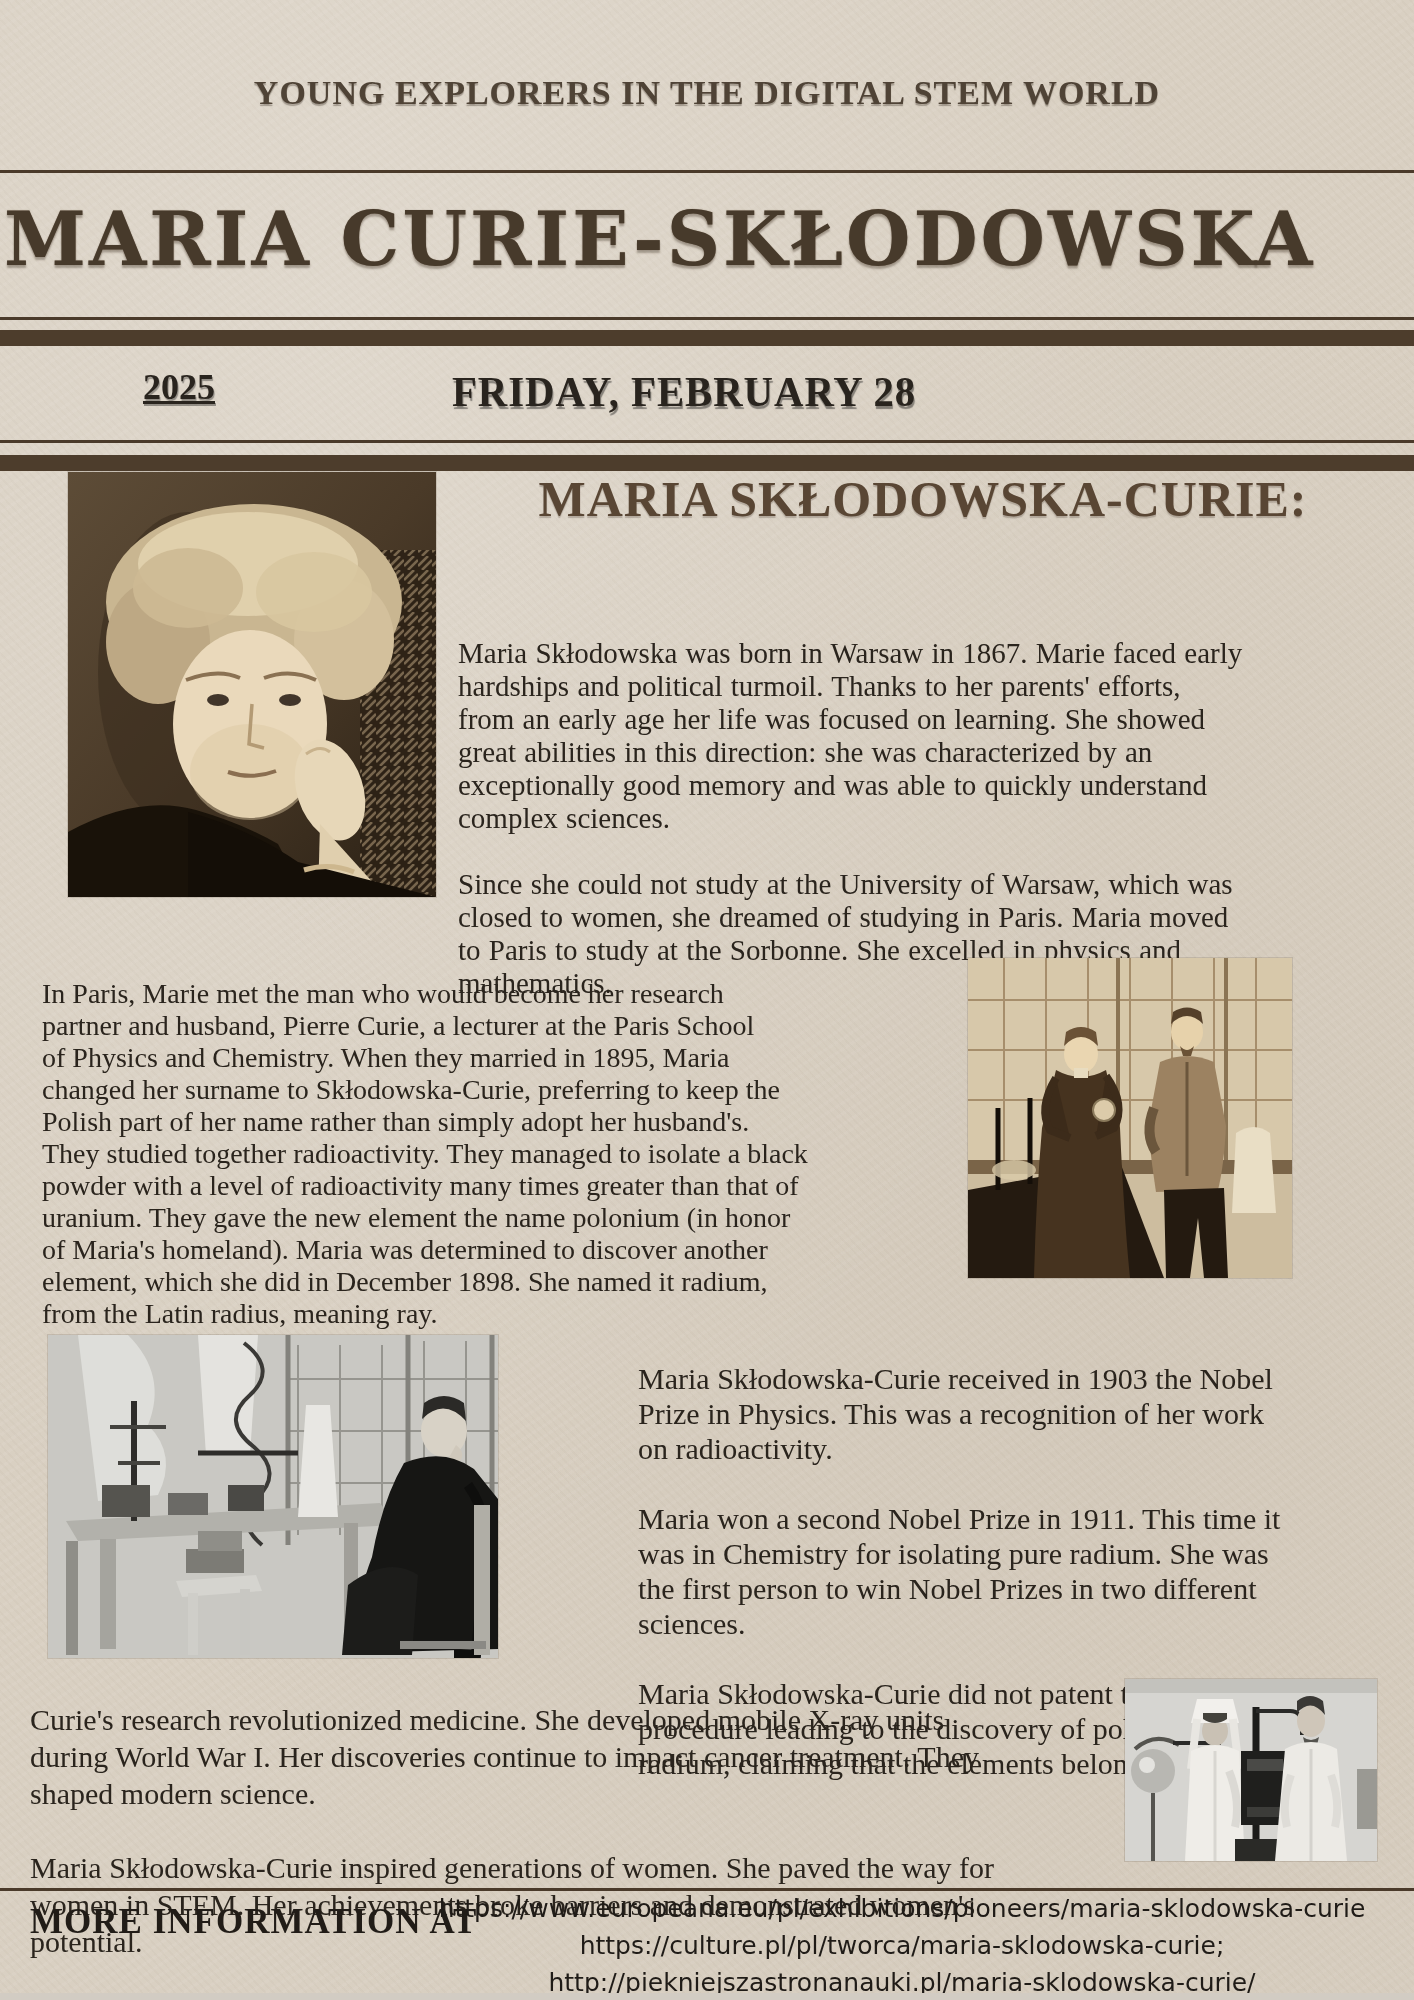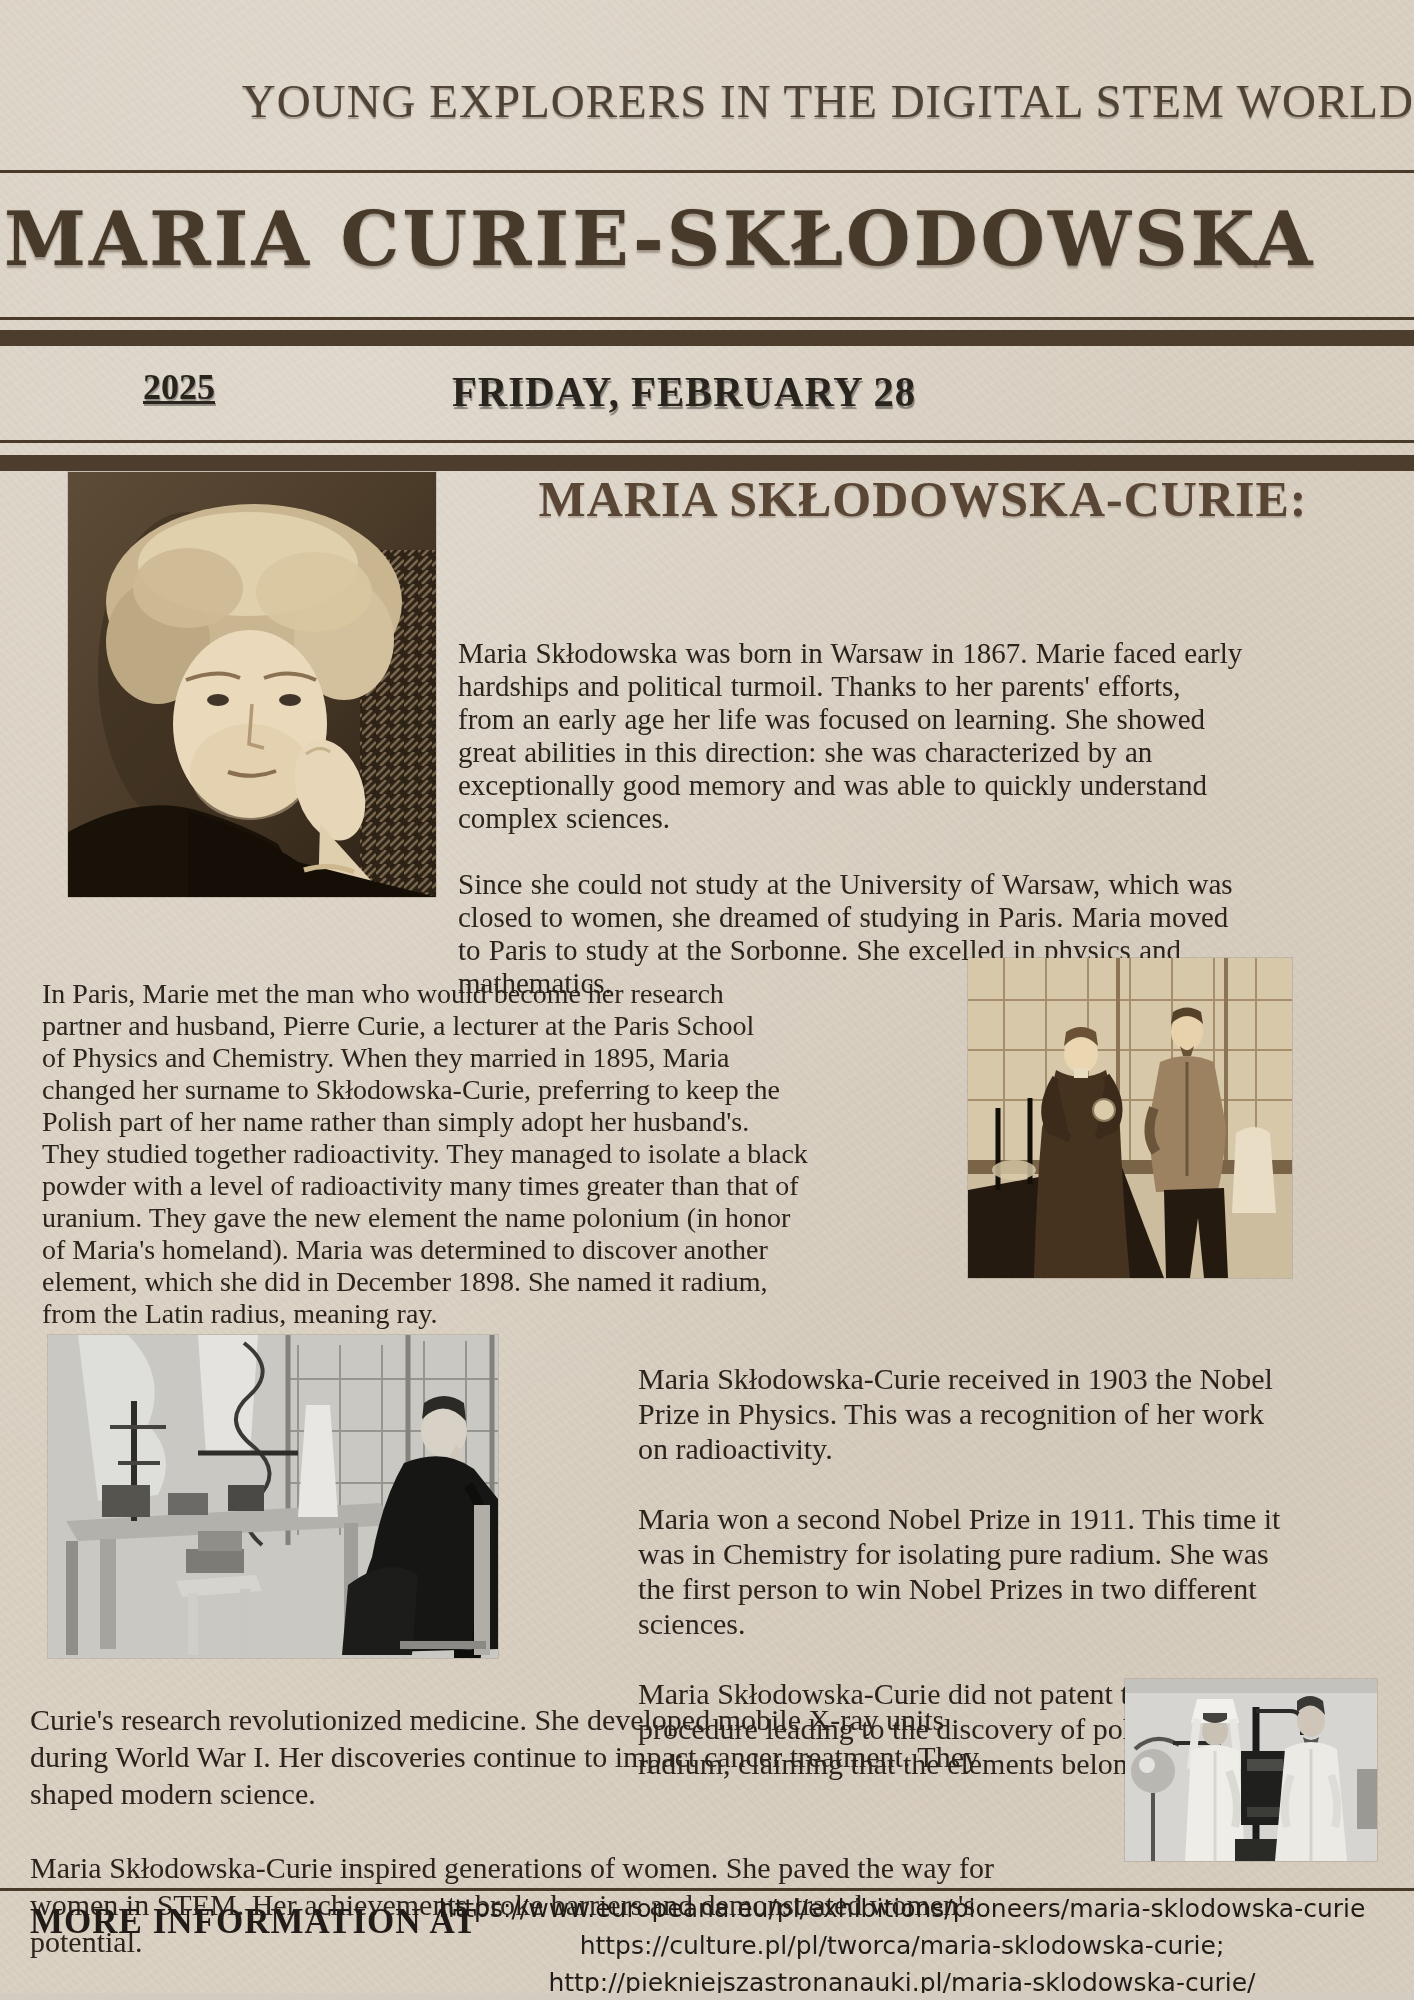--- a/index.html
+++ b/index.html
@@ -9,21 +9,21 @@
     background-image:
       radial-gradient(ellipse at 25% 15%, rgba(255,255,255,.18), transparent 55%),
       radial-gradient(ellipse at 80% 70%, rgba(140,120,95,.08), transparent 60%),
       repeating-linear-gradient(47deg, rgba(120,100,78,.035) 0 2px, transparent 2px 6px),
       repeating-linear-gradient(-33deg, rgba(255,255,255,.05) 0 3px, transparent 3px 9px);
     font-family:"Liberation Serif", serif;
     color:#2a241d;
   }
   .abs{position:absolute;}
   
-  .banner{left:0;right:0;top:74px;text-align:right;font-weight:normal;font-size:47px;
+  .banner{left:0;right:0;top:74px;text-align:center;font-weight:bold;font-size:34px;
     letter-spacing:1px;color:#4f4336;text-shadow:0 2px 1px rgba(50,38,26,.35);}
   .masthead{left:0;right:0;top:192px;margin:4px;text-align:left;font-weight:bold;
     font-family:"DejaVu Serif", serif;font-size:74px;letter-spacing:3px;color:#473a2b;
     text-shadow:0 3px 2px rgba(58,44,28,.35), 0 0 1px rgba(90,70,50,.6);}
   .rule{left:0;right:0;height:3px;background:#4a3a2a;}
   .ruleA{top:170px;} .ruleB{top:317px;} .ruleD{top:440px;} .ruleF{top:1888px;}
   .bar{left:0;right:0;height:16px;background:#4d3d2c;}
   .barC{top:330px;} .barE{top:455px;}
   .year{left:143px;top:366px;font-size:36px;font-weight:bold;color:#29241e;
     text-shadow:1px 2px 1px rgba(0,0,0,.35);text-decoration:underline;}

